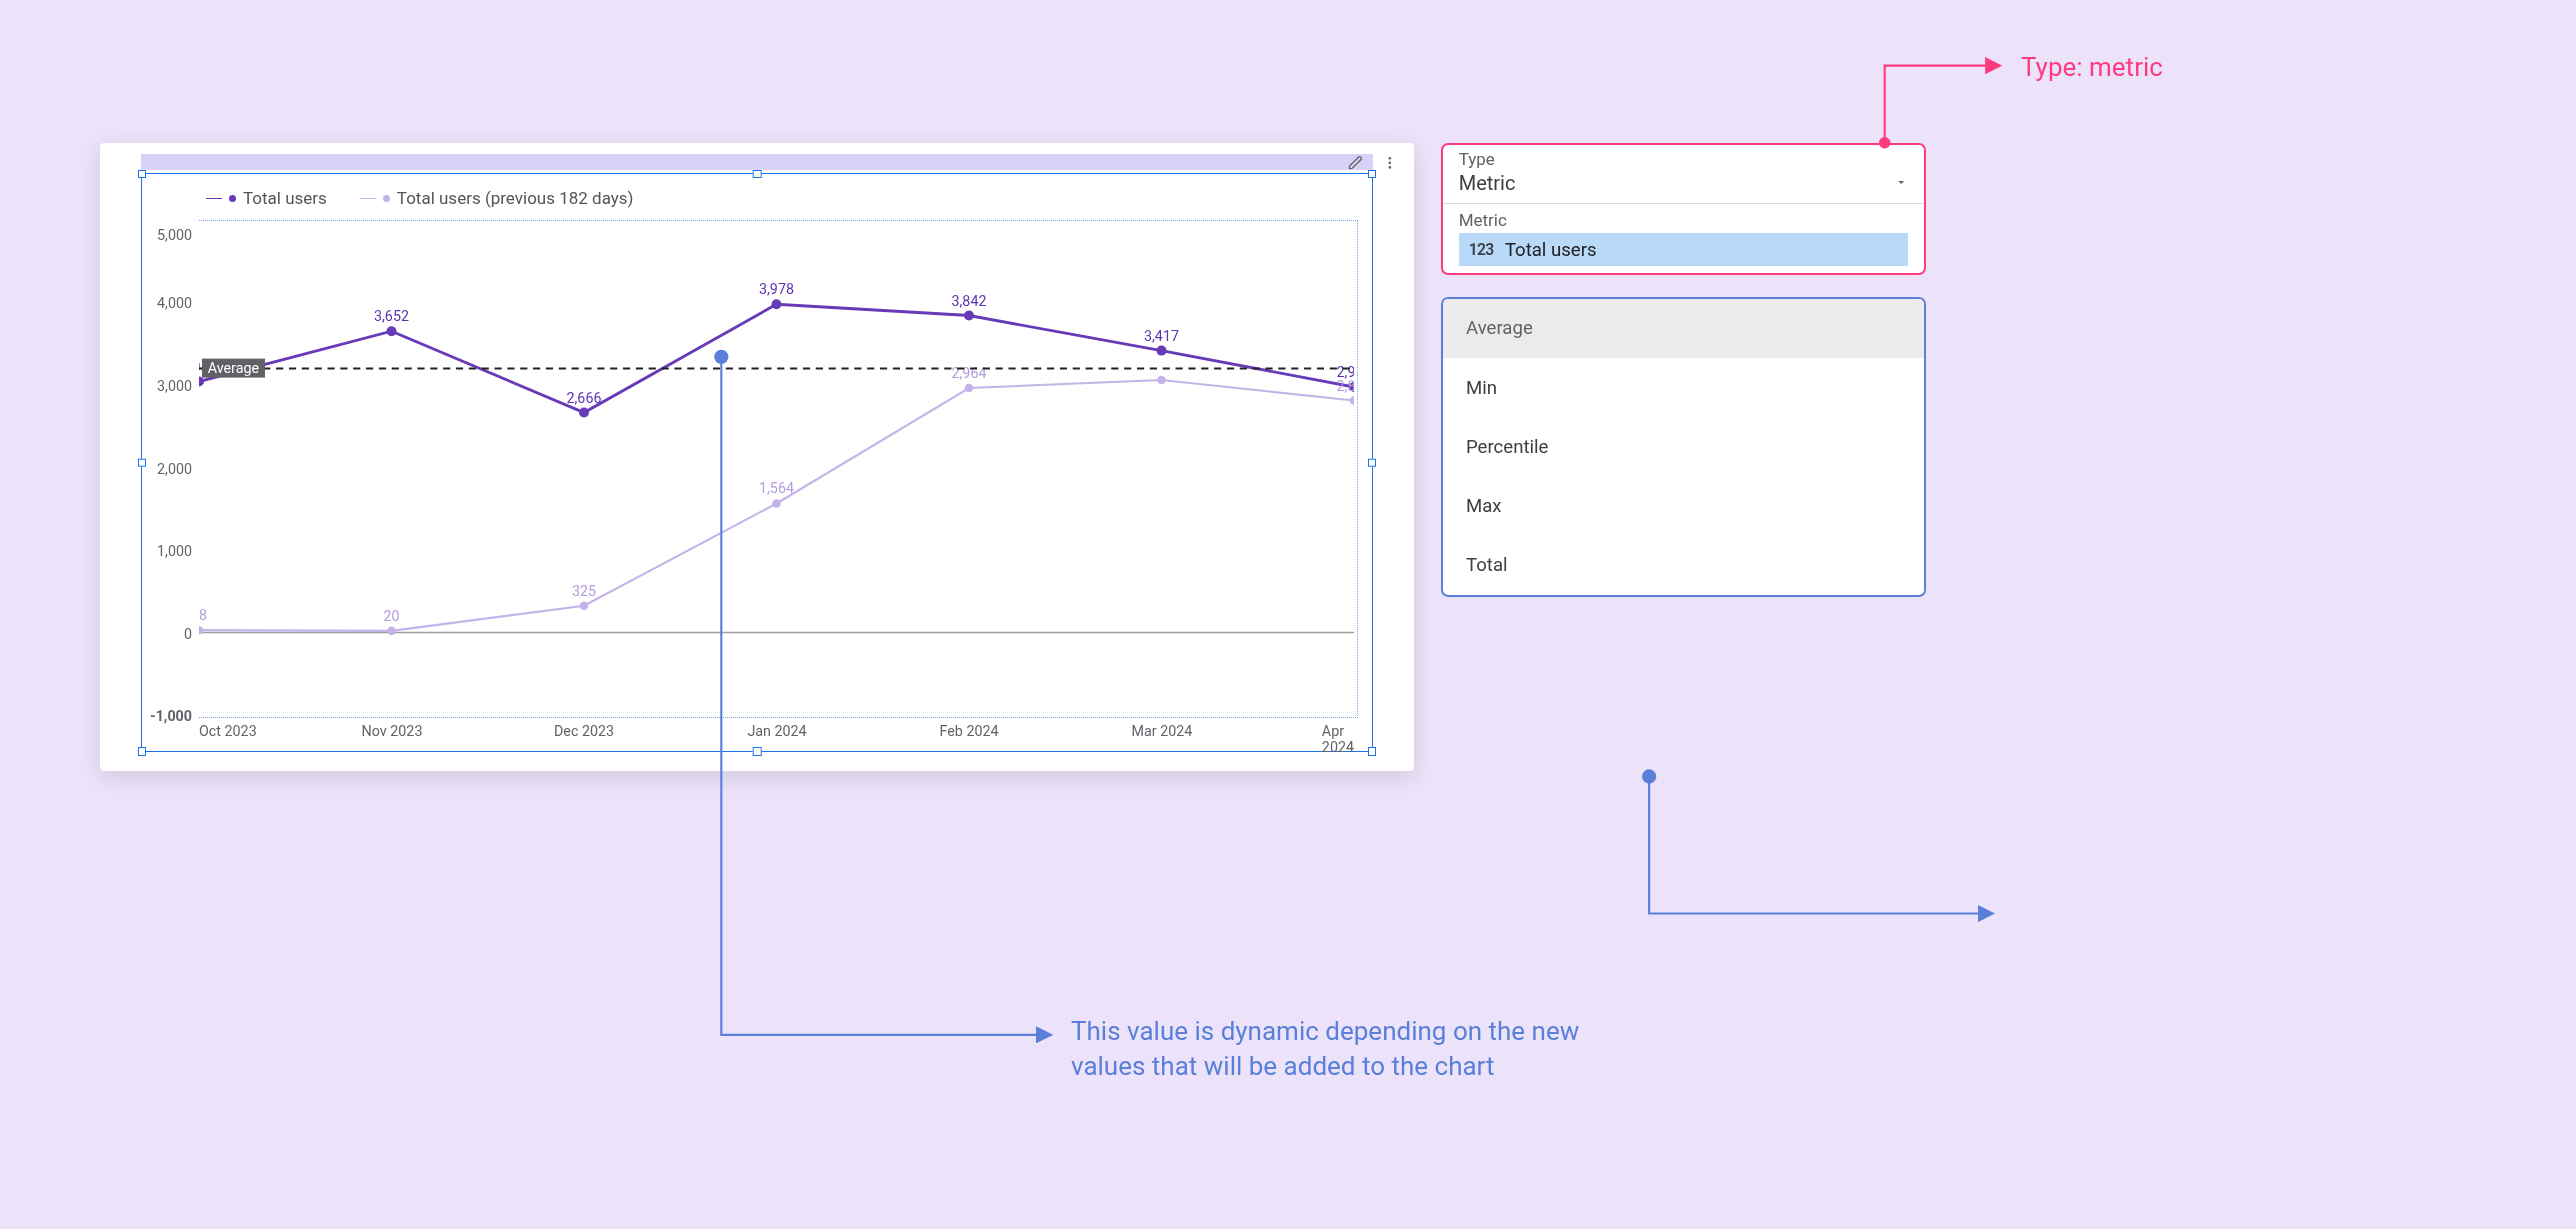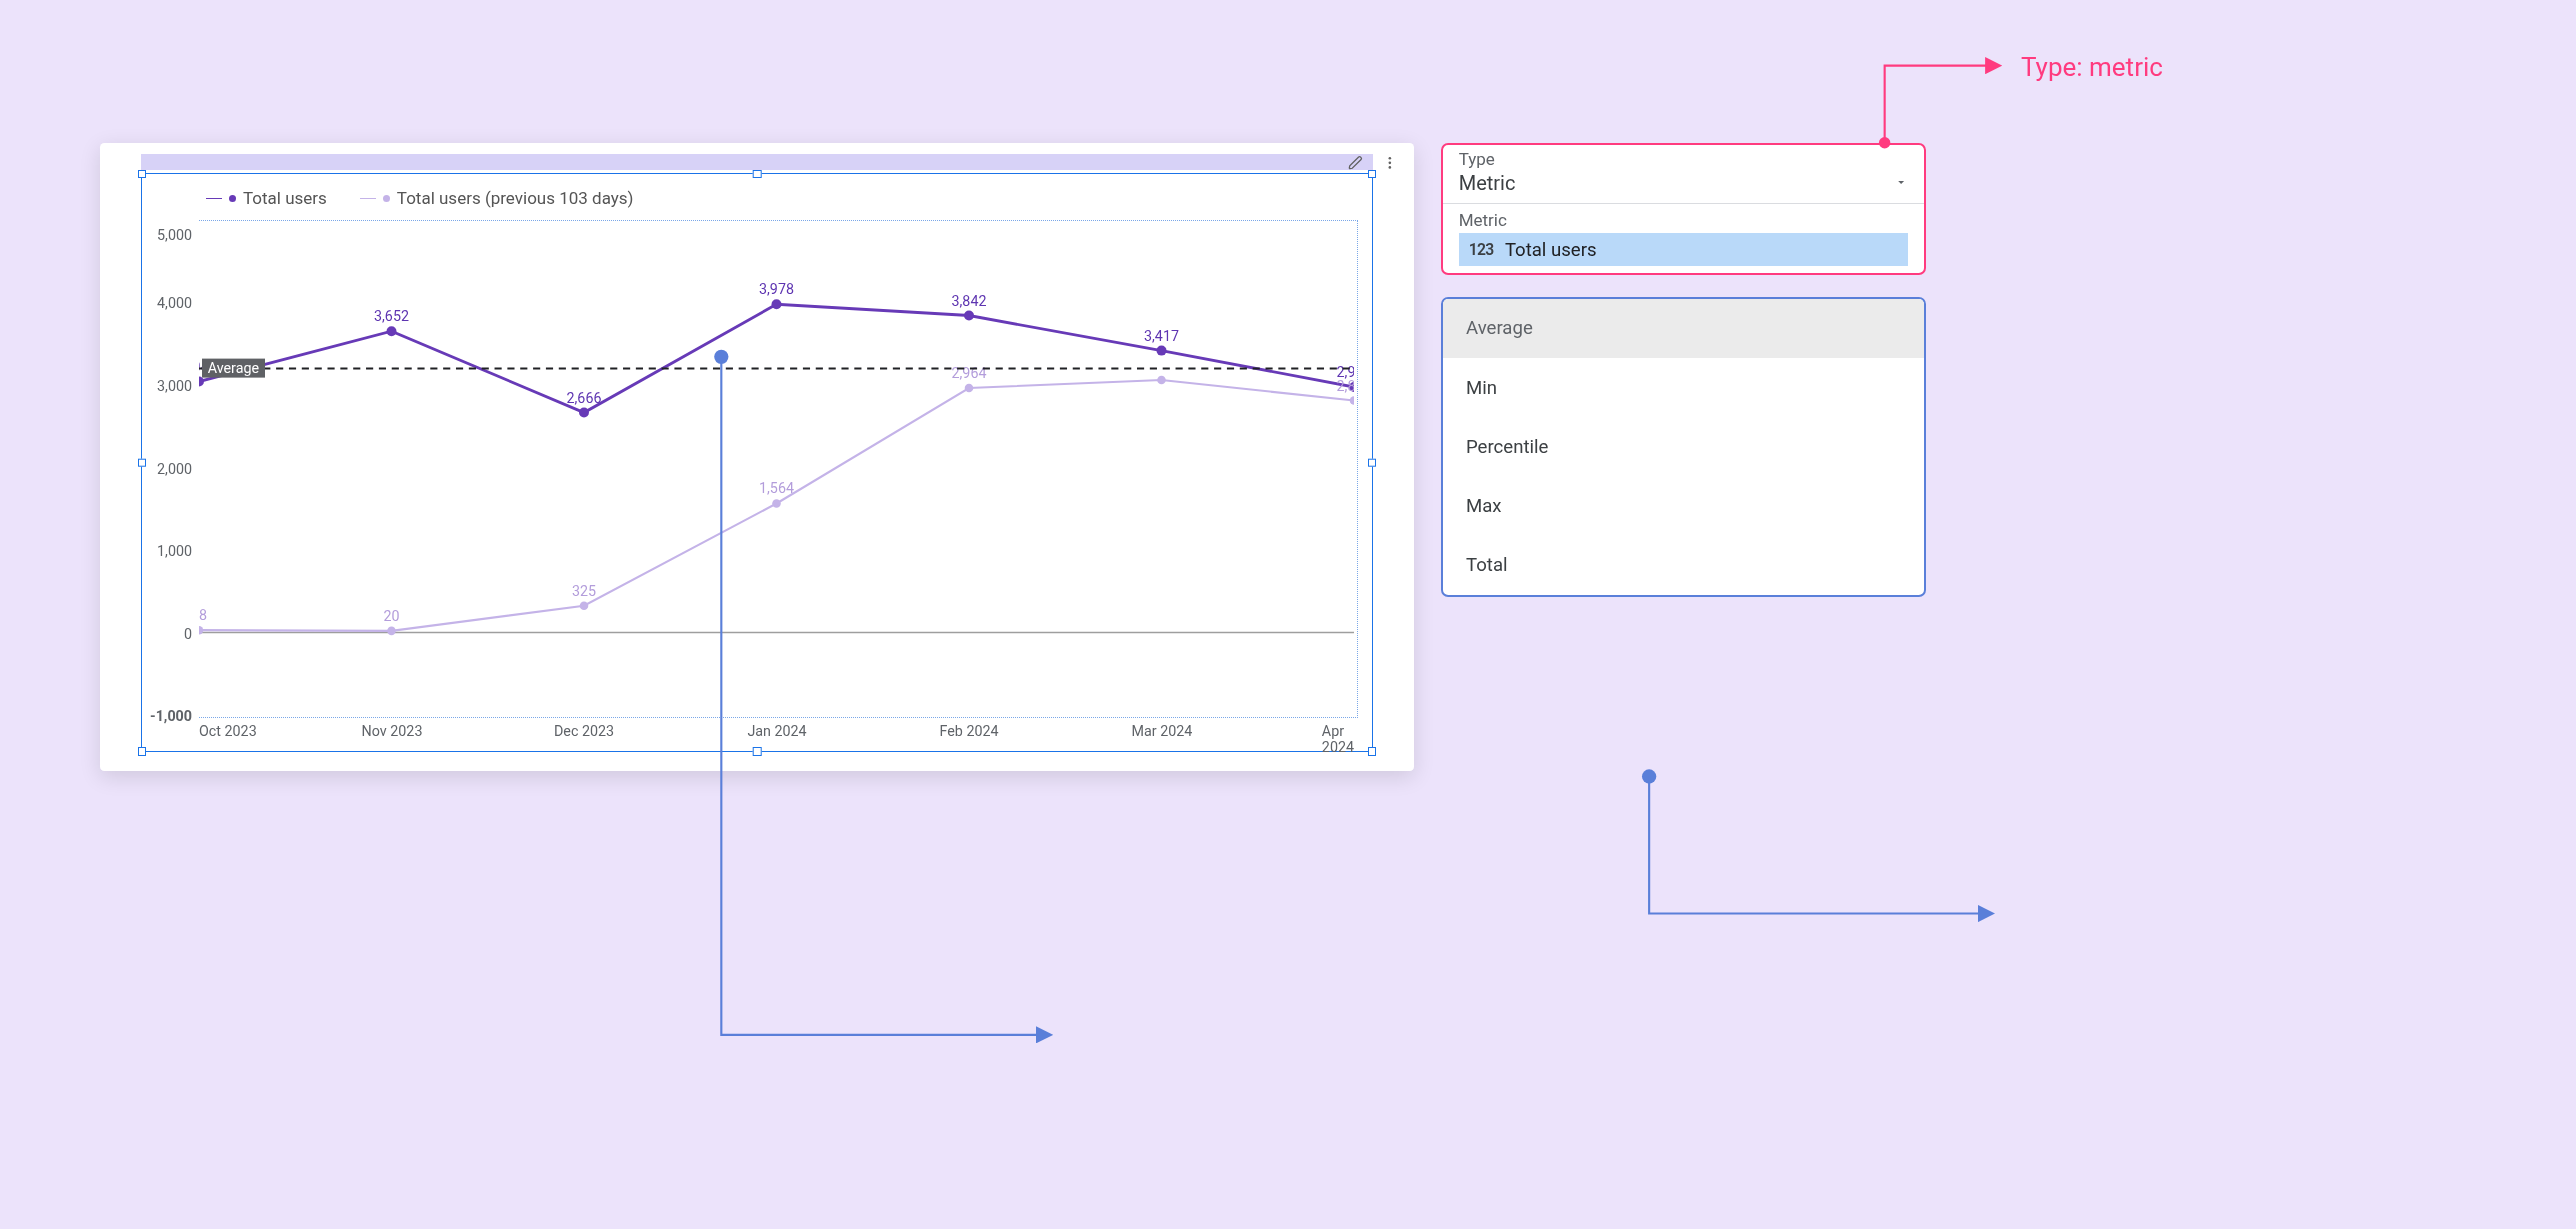--- a/index.html
+++ b/index.html
@@ -187,21 +187,21 @@
 
       <div class="legend">
         <div class="item">
           <span class="line" style="background:#673ab7"></span>
             <span class="dot" style="background:#673ab7"></span>
           <span>Total users</span>
         </div>
         <div class="item">
           <span class="line" style="background:#c4b3e8"></span>
             <span class="dot" style="background:#c4b3e8"></span>
-          <span>Total users (previous 103 days)</span>
+          <span>Total users (previous 182 days)</span>
         </div>
       </div>
 
       <div class="y-axis" id="y-axis">
           <div class="y-tick" style="top: 488px; font-weight: bold;">-1,000</div>
           <div class="y-tick" style="top: 406px;">0</div>
           <div class="y-tick" style="top: 323px;">1,000</div>
           <div class="y-tick" style="top: 241px;">2,000</div>
           <div class="y-tick" style="top: 158px;">3,000</div>
           <div class="y-tick" style="top: 75px;">4,000</div>
@@ -279,20 +279,21 @@
     <div class="measure-panel" id="measure-panel">
         <div class="measure-item selected">Average</div>
         <div class="measure-item">Min</div>
         <div class="measure-item">Percentile</div>
         <div class="measure-item">Max</div>
         <div class="measure-item">Total</div>
       </div>
   </div>
 
   <div class="annotation pink" style="left:2021px; top:50px;">Type: metric</div>
+  <div class="annotation" style="left:1071px; top:1014px; width:543px;">This value is dynamic depending on the new values that will be added to the chart</div>
 
   <svg class="conn-svg" viewBox="0 0 3608 1722" width="2576" height="1229">
     <defs>
       <marker id="arrow-pink" viewBox="0 0 10 10" refX="8" refY="5" markerWidth="8" markerHeight="8" orient="auto-start-reverse">
         <path d="M 0 0 L 10 5 L 0 10 z" fill="#ff3b7f"></path>
       </marker>
       <marker id="arrow-blue" viewBox="0 0 10 10" refX="8" refY="5" markerWidth="8" markerHeight="8" orient="auto-start-reverse">
         <path d="M 0 0 L 10 5 L 0 10 z" fill="#5a7fd9"></path>
       </marker>
     </defs>

